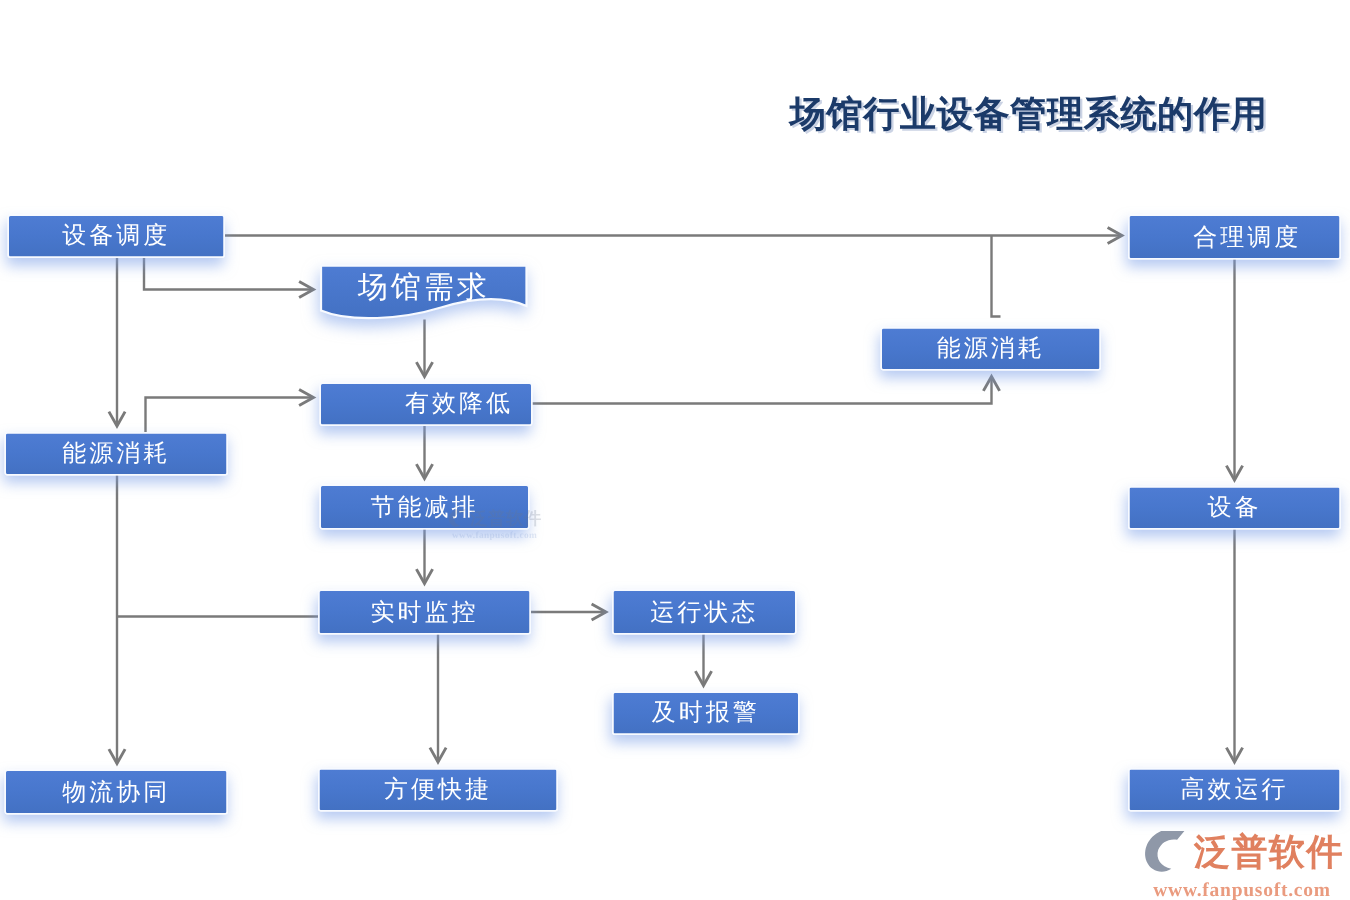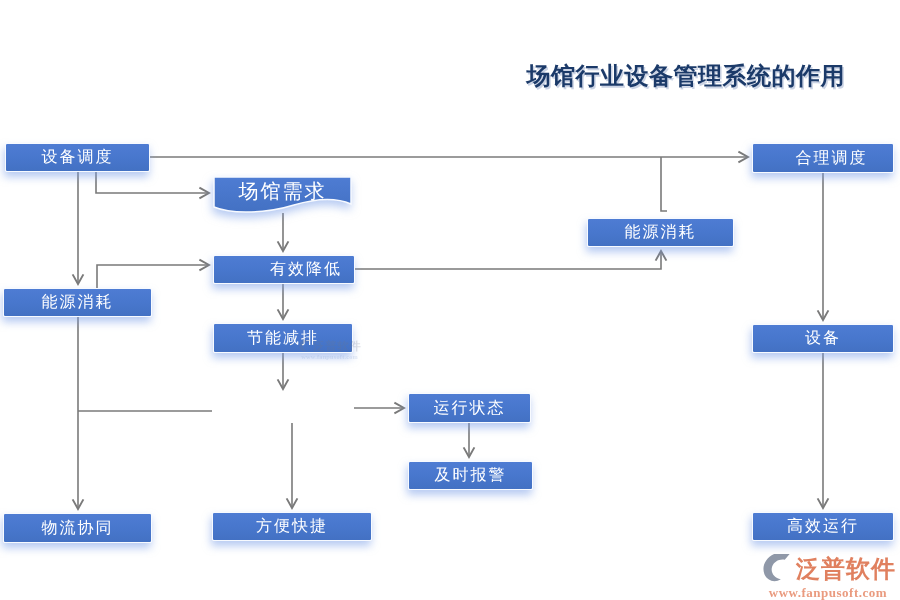--- a/index.html
+++ b/index.html
@@ -118,20 +118,23 @@
   </div>
 
   <div class="node" style="left:213px;top:323px;width:140px;height:30px;">
     <span>节能减排</span>
   </div>
 
   <div class="node" style="left:752px;top:324px;width:142px;height:29px;">
     <span>设备</span>
   </div>
 
+  <div class="node" style="left:212px;top:393px;width:142px;height:30px;">
+    <span>实时监控</span>
+  </div>
 
   <div class="node" style="left:408px;top:393px;width:123px;height:30px;">
     <span>运行状态</span>
   </div>
 
   <div class="node" style="left:408px;top:461px;width:125px;height:29px;">
     <span>及时报警</span>
   </div>
 
   <div class="node" style="left:3px;top:513px;width:149px;height:30px;">

